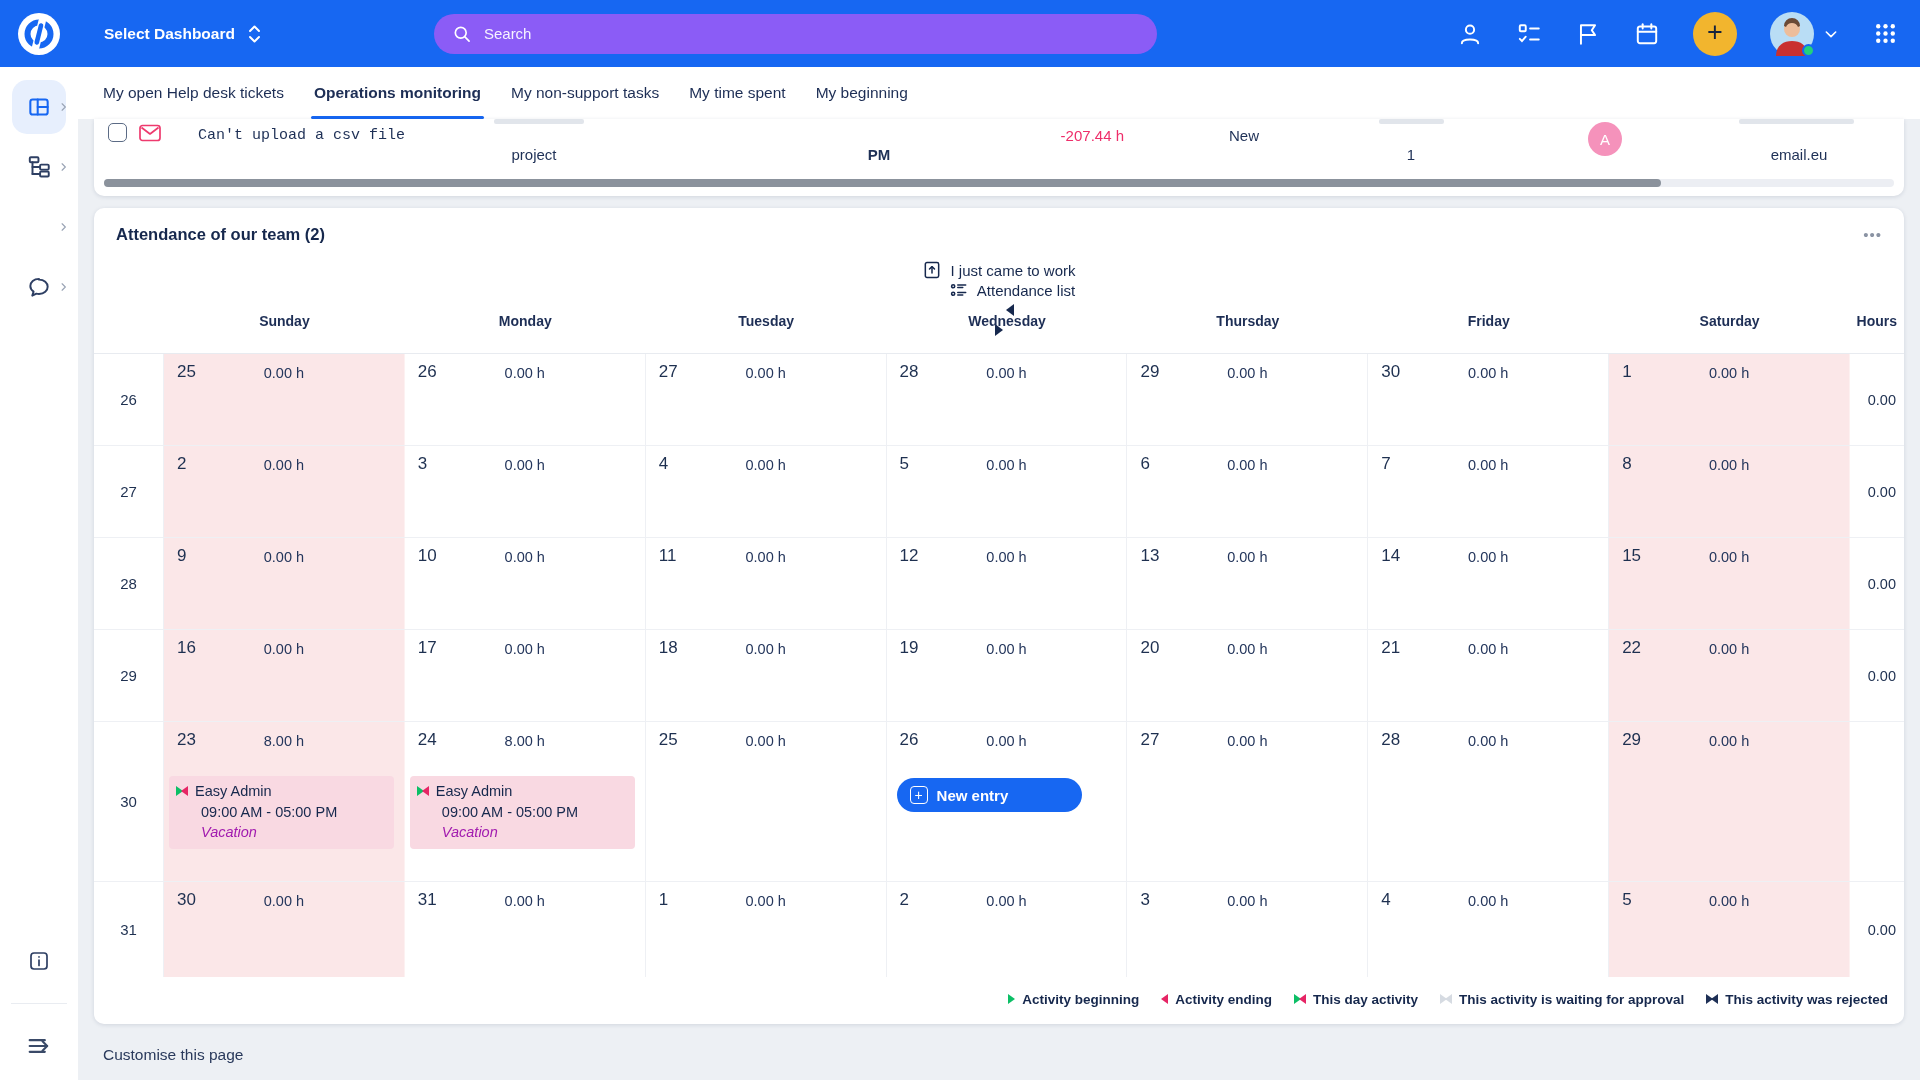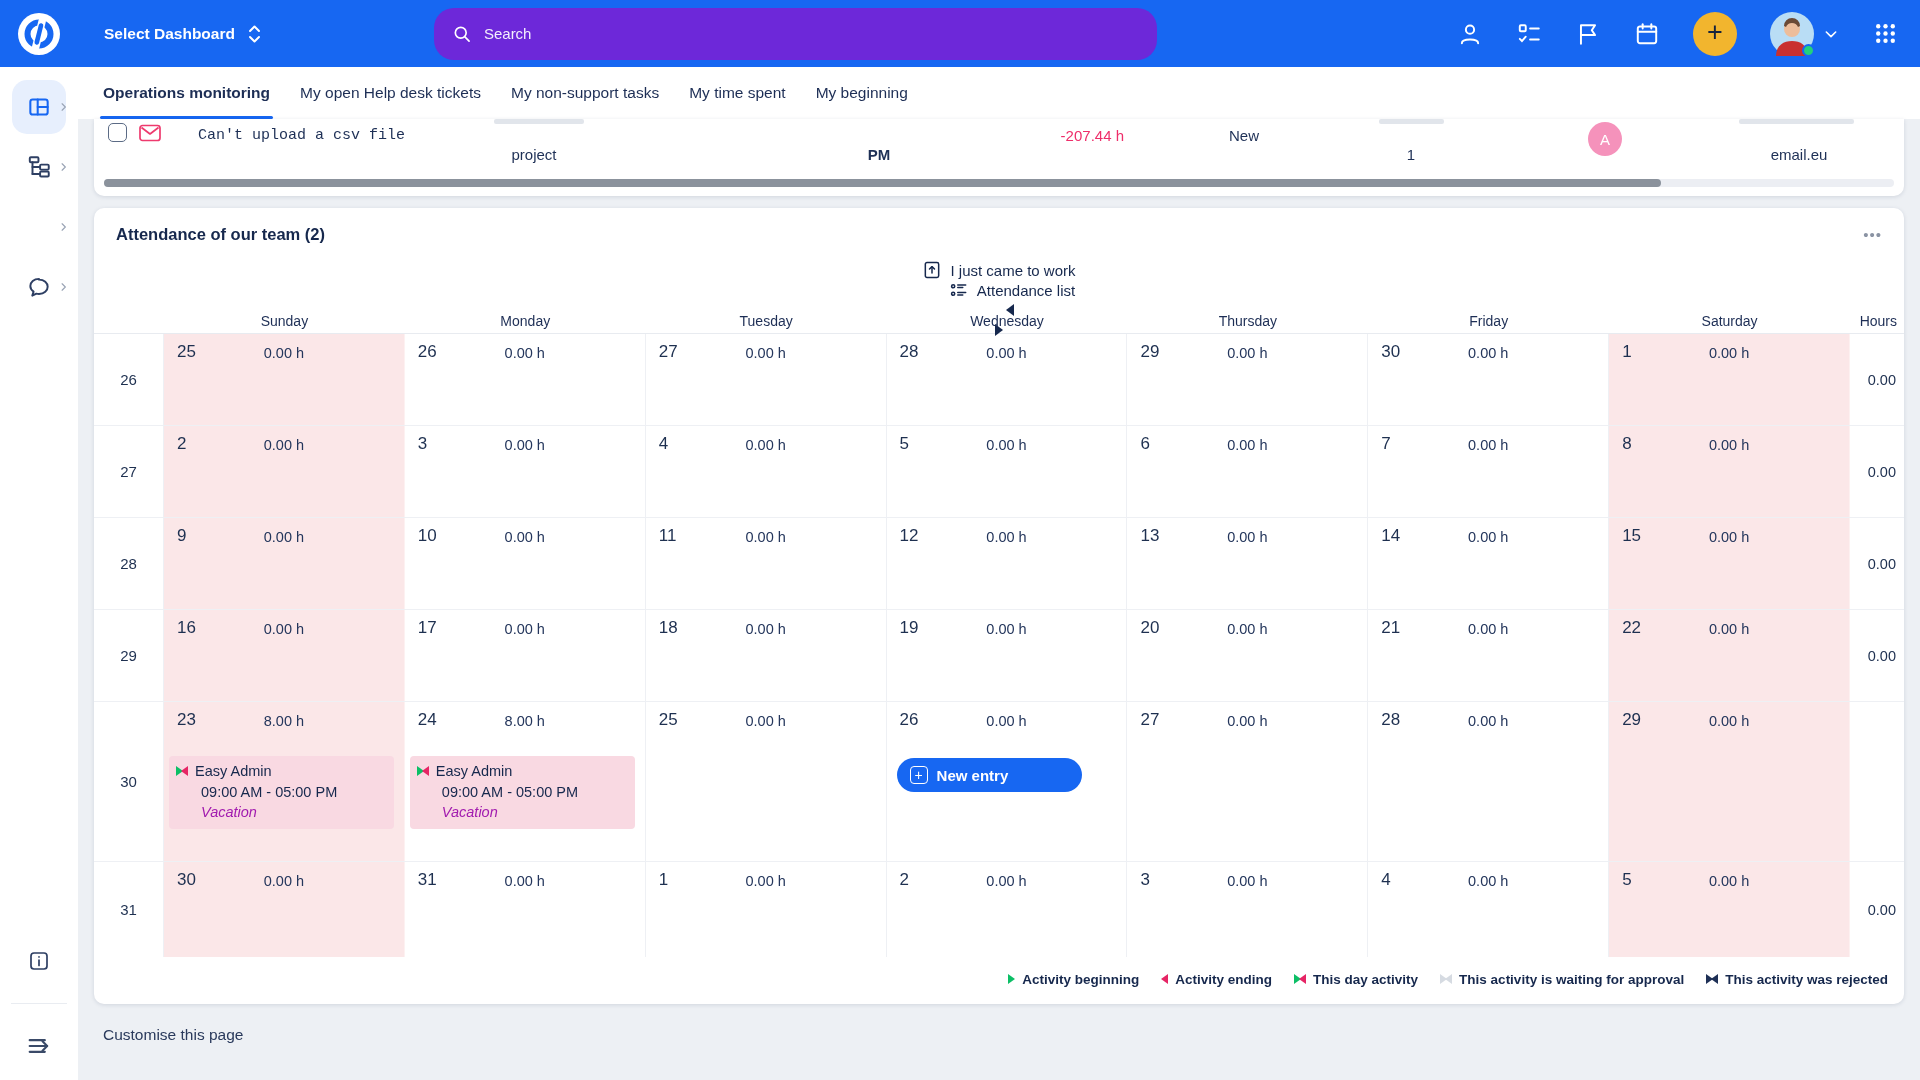--- a/index.html
+++ b/index.html
@@ -9,21 +9,21 @@
     background:#edf0f4; color:#1e3056;
     font-family:"Liberation Sans", sans-serif;
   }
 
   
   .topbar { position:fixed; top:0; left:0; width:1920px; height:67px;
     background:#1767f2; display:flex; align-items:center; z-index:20; }
   .logo-wrap { width:78px; display:flex; justify-content:center; }
   .select-dash { display:flex; align-items:center; gap:12px; color:#fff;
     font-size:15.5px; font-weight:700; margin-left:26px; cursor:pointer; }
-  .search { margin-left:172px; width:723px; height:52px; background:#6d28d9;
+  .search { margin-left:172px; width:723px; height:40px; background:#8b5cf6;
     border-radius:20px; display:flex; align-items:center; padding:0 18px; gap:10px; }
   .search input { flex:1; background:transparent; border:none; outline:none;
     color:#fff; font-size:15px; font-family:inherit; }
   .search input::placeholder { color:rgba(255,255,255,.92); }
   .top-icons { margin-left:auto; display:flex; align-items:center; gap:33px; margin-right:22px; }
   .tb-icon { width:26px; height:26px; display:flex; align-items:center; justify-content:center; cursor:pointer; }
   .plus-btn { width:44px; height:44px; border-radius:50%; background:#f2b52e; border:none;
     display:flex; align-items:center; justify-content:center; font-size:27px; font-weight:400;
     color:#16233d; cursor:pointer; line-height:1; font-family:inherit; padding-bottom:3px; }
   .avatar-group { display:flex; align-items:center; gap:9px; }
@@ -82,22 +82,22 @@
   .toolbar { display:flex; align-items:center; height:46px; padding:0 28px;flex-direction:column; }
   .tool-btn { display:flex; align-items:center; gap:8px; font-size:15px; color:#16284d;
     background:none; border:none; font-family:inherit; cursor:pointer; padding:0; }
   .tool-btn + .tool-btn { margin-left:26px; }
   .nav-arrow { background:none; border:none; cursor:pointer; padding:4px; display:flex; align-items:center; }
   .nav-prev { margin-left:22px; }
   .month-wrap { flex:1; display:flex; justify-content:center; }
   .month-title { font-size:17.5px; font-weight:700; color:#16284d; }
 
   .cal-row { display:grid; grid-template-columns:70px repeat(7,1fr) 54px; }
-  .day-header { font-size:14px; font-weight:400; color:#1d2e55; text-align:center;
-    padding:7px 0 4px; }
+  .day-header { font-size:14px; font-weight:700; color:#1d2e55; text-align:center;
+    padding:7px 0 24px; }
   .day-header.hours-h { text-align:right; padding-right:7px; }
   .headers-row { border-bottom:1px solid #e8ebf0; }
   .week-row { height:92px; border-bottom:1px solid #eef0f4; }
   .week-row.tall { height:160px; }
   .week-row.last { height:95px; border-bottom:none; }
   .week-num { display:flex; align-items:center; justify-content:center; font-size:15px;
     color:#1e3050; border-right:1px solid #eef0f4; }
   .day-cell { position:relative; border-right:1px solid #eef0f4; cursor:pointer; }
   .day-cell.weekend { background:#fbe7e8; border-right-color:#fdf1f1; }
   .day-num { position:absolute; top:8px; left:13px; font-size:17px; color:#1e3050; }
@@ -280,22 +280,22 @@
           <path d="M15 8 L19 12 L15 16"></path>
           <path d="M4 17 H17"></path>
       </svg>
     </div>
   </div>
 </div>
 
 <div class="main">
 
   <div class="tabstrip">
+      <div class="tab">My open Help desk tickets</div>
       <div class="tab active">Operations monitoring</div>
-      <div class="tab">My open Help desk tickets</div>
       <div class="tab">My non-support tasks</div>
       <div class="tab">My time spent</div>
       <div class="tab">My beginning</div>
     </div>
 
   
   <div class="widget1">
     <div class="ticket-row">
       <span class="t-abs t-check"></span>
       <span class="t-abs t-env">

